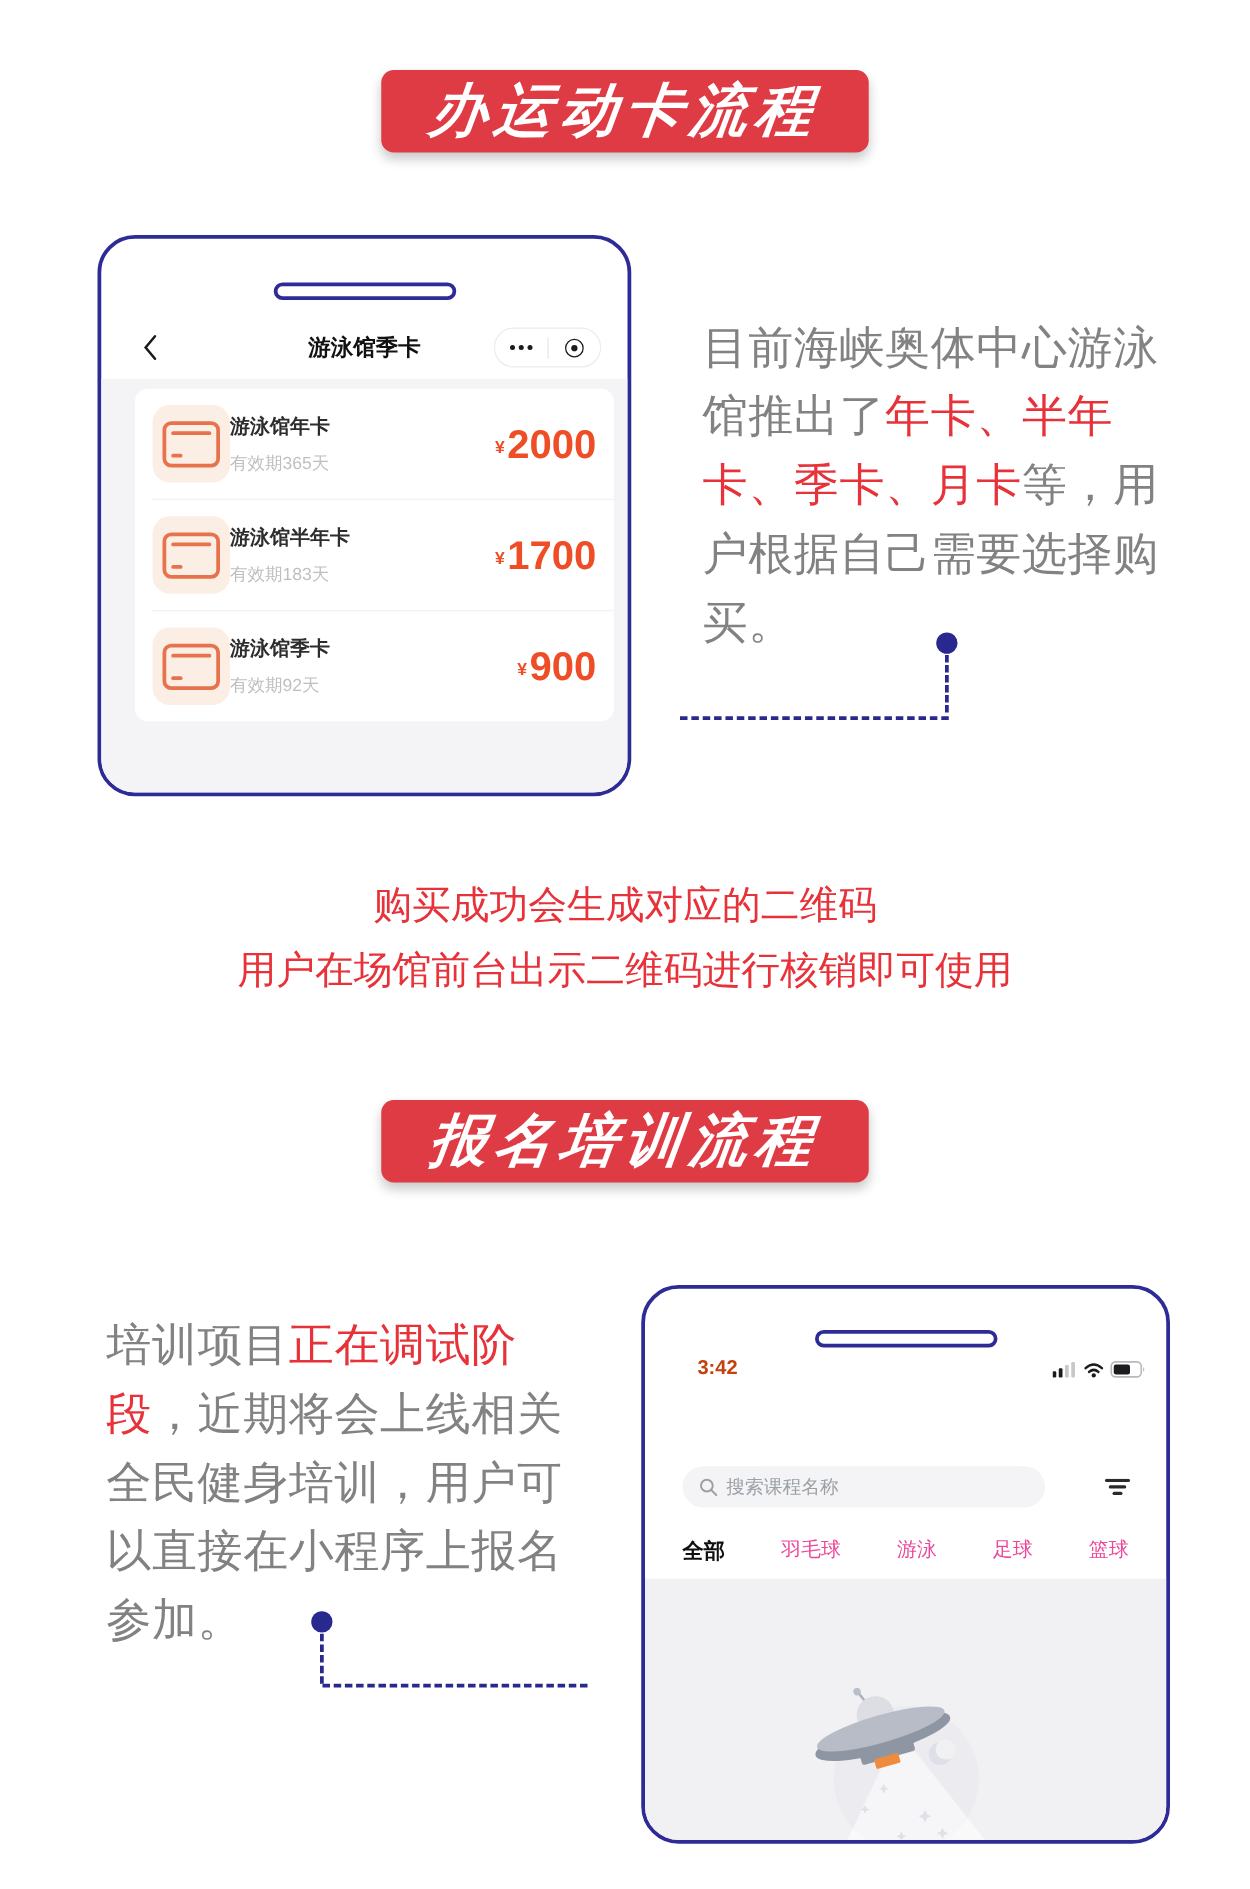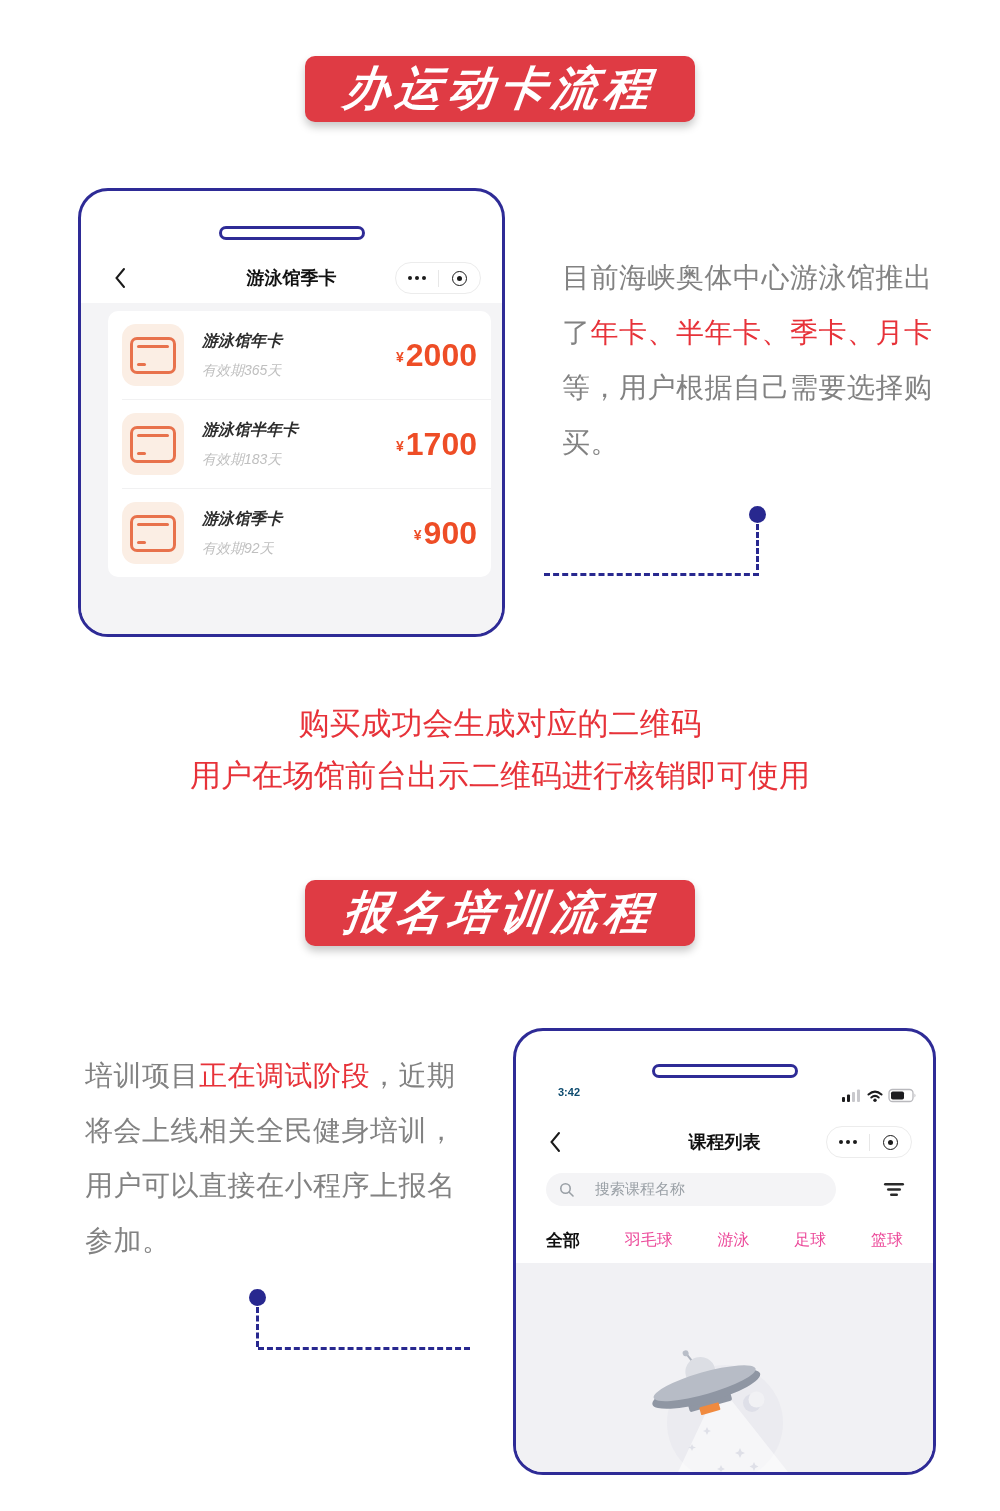--- a/index.html
+++ b/index.html
@@ -8,21 +8,21 @@
 
   
   .banner{position:absolute;left:305px;width:390px;height:66px;background:var(--banner-red);
           border-radius:10px;display:flex;align-items:center;justify-content:center;
           box-shadow:0 5px 9px rgba(0,0,0,.22);}
   .banner span{color:#fff;font-size:46px;font-weight:bold;font-style:italic;letter-spacing:6px;
           transform:skewX(-7deg);white-space:nowrap;}
   #banner1{top:56px;} #banner2{top:880px;}
 
   
-  .para{position:absolute;font-size:28px;line-height:55px;color:var(--text-gray);letter-spacing:.5px;}
+  .para{position:absolute;font-size:36px;line-height:55px;color:var(--text-gray);letter-spacing:.5px;}
   .para .red{color:var(--highlight-red);}
   #para1{left:562px;top:250px;width:384px;}
   #para2{left:85px;top:1048px;width:384px;}
 
   .note{position:absolute;top:698px;left:0;width:1000px;text-align:center;
         font-size:31px;line-height:52px;color:var(--highlight-red);}
 
   
   .conn-dot{position:absolute;width:17px;height:17px;border-radius:50%;background:var(--connector-blue);}
   .conn-v{position:absolute;width:0;border-left:3px dashed var(--connector-blue);}
@@ -57,34 +57,34 @@
   #content1{position:absolute;top:112px;left:0;right:0;bottom:0;background:#F4F4F6;}
   .venue-card{margin:8px 0 0 27px;width:383px;background:#fff;border-radius:10px;overflow:hidden;}
   .venue-title{padding:16px 14px 4px;font-size:17px;font-weight:bold;color:#2d2d2d;}
   .card-row{display:flex;align-items:center;height:88px;padding:0 14px;}
   .row-divider{height:1px;background:#f1f1f2;margin-left:14px;}
   .icon-box{width:62px;height:62px;border-radius:14px;background:var(--icon-bg);
             display:flex;align-items:center;justify-content:center;flex:0 0 auto;}
   .card-glyph{width:40px;height:31px;border:3px solid var(--icon-orange);border-radius:7px;position:relative;}
   .card-glyph::before{content:"";position:absolute;top:5px;left:4px;right:4px;height:3px;border-radius:2px;background:var(--icon-orange);}
   .card-glyph::after{content:"";position:absolute;bottom:5px;left:4px;width:9px;height:3px;border-radius:2px;background:var(--icon-orange);}
-  .card-info{margin-left:18px;font-style:italic;}
+  .card-info{}
   .card-name{font-size:16px;font-weight:bold;color:#2d2d2d;}
   .card-validity{font-size:14px;color:#bfbfbf;margin-top:10px;}
   .card-price{margin-left:auto;display:flex;align-items:flex-end;color:var(--price-orange);font-weight:bold;}
   .price-currency{font-size:14px;margin-bottom:4px;margin-right:2px;}
   .price-amount{font-size:32px;line-height:28px;}
 
   
   .status-bar{position:absolute;top:54px;left:0;right:0;height:22px;}
-  .status-time{position:absolute;left:42px;top:1px;font-size:11px;font-weight:bold;color:#0c4a6e;}
+  .status-time{position:absolute;left:42px;top:1px;font-size:16px;font-weight:bold;color:#c2410c;}
   .status-icons{position:absolute;right:15px;top:3px;display:flex;}
   .search-row{position:absolute;top:142px;left:30px;right:28px;display:flex;align-items:center;}
   .search-pill{width:290px;height:33px;border-radius:17px;background:#F4F4F6;display:flex;
-               align-items:center;padding-left:13px;gap:20px;box-sizing:border-box;}
+               align-items:center;padding-left:13px;gap:6px;box-sizing:border-box;}
   .search-placeholder{font-size:15px;color:#9aa0a6;}
   .filter-btn{margin-left:auto;display:flex;}
   .tabs{position:absolute;top:198px;left:30px;right:30px;display:flex;justify-content:space-between;align-items:center;}
   .tab{font-size:16px;color:#ec4899;}
   .tab.active{font-size:17px;color:#101010;font-weight:bold;}
   .gray-area{position:absolute;top:232px;left:0;right:0;bottom:0;background:#F1F1F4;}
 </style>
 </head>
 <body>
 
@@ -210,41 +210,20 @@
             <circle cx="33" cy="12.3" r="1.7" fill="#1c1c1e"></circle>
           </g>
           <g>
             <rect x="47" y="1.5" width="24" height="12" rx="3.5" stroke="#b9b9bd" fill="none" stroke-width="1.3"></rect>
             <rect x="49" y="3.5" width="13" height="8" rx="1.8" fill="#1c1c1e"></rect>
             <path d="M72.5 5.5 Q74.5 7.5 72.5 9.5 Z" fill="#b9b9bd"></path>
           </g>
         </svg>
       </span>
     </div>
-    <div class="navbar">
-      <span class="nav-back">
-        <svg width="14" height="22" viewBox="0 0 14 22">
-            <path d="M11 2 L3.5 11 L11 20" stroke="#1a1a1a" stroke-width="2" fill="none" stroke-linecap="round"></path>
-          </svg>
-      </span>
-      <div class="nav-title">课程列表</div>
-      <div class="capsule">
-        <div class="dots">
-            <i class="dot"></i>
-            <i class="dot"></i>
-            <i class="dot"></i>
-          </div>
-        <div class="sep"></div>
-        <div class="target">
-            <span class="ring">
-              <span class="ring-dot"></span>
-            </span>
-          </div>
-      </div>
-    </div>
     <div class="search-row">
       <div class="search-pill">
         <span style="display:flex;">
           <svg width="16" height="16" viewBox="0 0 16 16">
               <circle cx="6.5" cy="6.5" r="4.7" stroke="#9aa0a6" stroke-width="1.6" fill="none"></circle>
               <line x1="10.2" y1="10.2" x2="14" y2="14" stroke="#9aa0a6" stroke-width="1.6" stroke-linecap="round"></line>
             </svg>
         </span>
         <span class="search-placeholder">搜索课程名称</span>
       </div>

